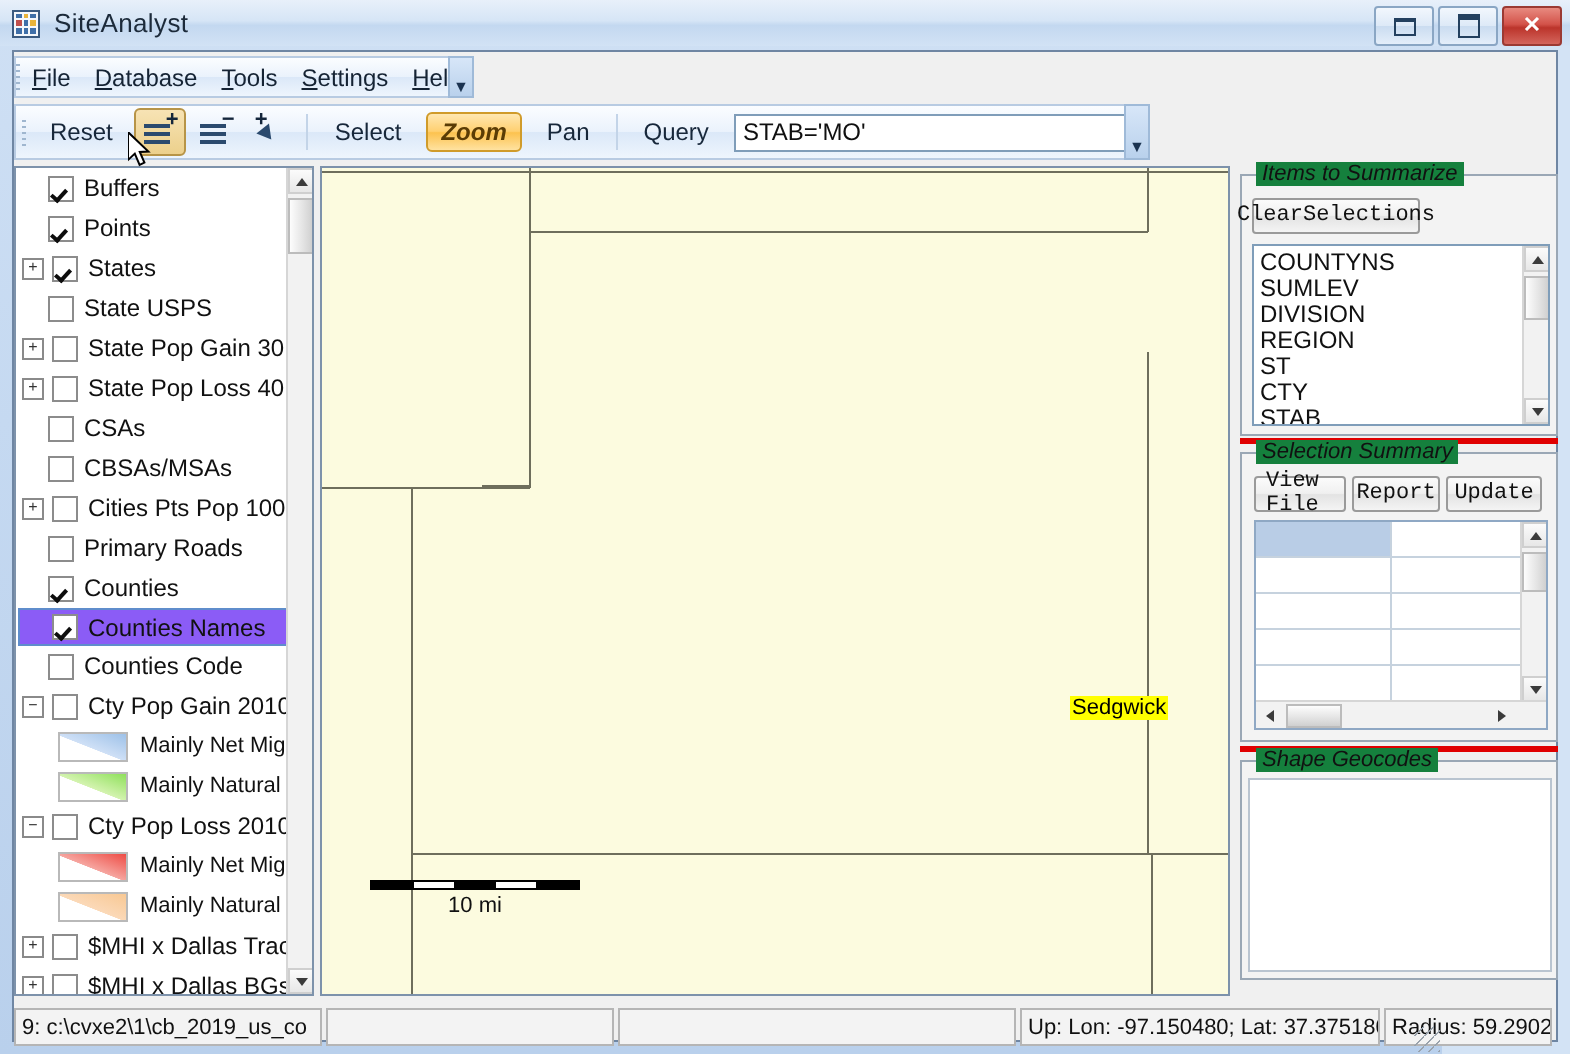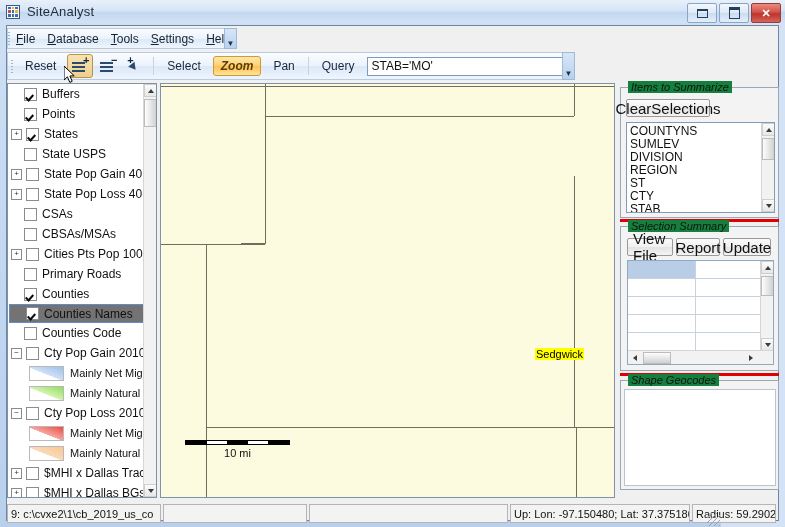--- a/index.html
+++ b/index.html
@@ -126,21 +126,21 @@
   .tb-overflow .ch{font-size:8px;color:#1b3350;line-height:11px;}
 
   
   .tree-panel{
     position:absolute;left:7px;top:83px;width:150px;height:415px;
     background:#ffffff;border:1px solid #7d92ab;box-sizing:border-box;overflow:hidden;
   }
   .tree-inner{position:absolute;left:0;top:0;width:137px;height:100%;overflow:hidden;}
   .trow{height:20px;display:flex;align-items:center;padding-left:3px;white-space:nowrap;box-sizing:border-box;}
   .trow.sel{
-    background:#737373;border:1px solid #5f8dcc;margin:0 1px;height:19px;
+    background:#8b5cf6;border:1px solid #5f8dcc;margin:0 1px;height:19px;
   }
   .expander{
     width:9px;height:9px;border:1px solid #8a8a8a;background:#fff;
     font-size:8px;line-height:7px;text-align:center;color:#333;
     margin-right:4px;flex:0 0 auto;font-family:"Liberation Sans",sans-serif;
   }
   .expander.blank{border:none;background:transparent;}
   .cbox{
     width:11px;height:11px;border:1px solid #8c8c8c;background:#fff;margin-right:5px;
     position:relative;flex:0 0 auto;
@@ -201,22 +201,22 @@
     position:absolute;left:0;background:#f3f3f3;border:1px solid #9aa7b5;box-sizing:border-box;
   }
   .glegend{
     position:absolute;left:7px;top:-7px;background:#15803d;padding:0 3px;font-size:11px;color:#111;font-style:italic;
   }
   .redbar{position:absolute;left:0;height:3px;background:#e00000;width:159px;}
 
   .btn{
     border:1px solid #9a9a9a;border-radius:2px;
     background:linear-gradient(180deg,#fbfbfb 0%,#f0f0f0 48%,#e3e3e3 52%,#f4f4f4 100%);
-    font-size:15px;color:#111;padding:2px 5px;display:inline-flex;align-items:center;
-    justify-content:center;box-sizing:border-box;
+    font-size:11px;color:#111;padding:2px 5px;display:inline-flex;align-items:center;
+    justify-content:center;box-sizing:border-box;font-family:Liberation Mono, monospace;
   }
   .listbox{
     position:absolute;background:#fff;border:1px solid #7f9db9;box-sizing:border-box;overflow:hidden;
   }
   .listbox .li{font-size:12px;color:#111;line-height:13px;padding-left:3px;white-space:nowrap;}
 
   .gridbox{
     position:absolute;background:#fff;border:1px solid #8fa8c4;box-sizing:border-box;overflow:hidden;
   }
   .gcell{position:absolute;box-sizing:border-box;border-right:1px solid #c6d2de;border-bottom:1px solid #c6d2de;}
@@ -356,21 +356,21 @@
           <span class="tlabel">States</span>
         </div>
         <div class="trow">
           <span class="expander blank"></span>
           <span class="cbox"></span>
           <span class="tlabel">State USPS</span>
         </div>
         <div class="trow">
           <span class="expander">+</span>
           <span class="cbox"></span>
-          <span class="tlabel">State Pop Gain 40</span>
+          <span class="tlabel">State Pop Gain 30</span>
         </div>
         <div class="trow">
           <span class="expander">+</span>
           <span class="cbox"></span>
           <span class="tlabel">State Pop Loss 40</span>
         </div>
         <div class="trow">
           <span class="expander blank"></span>
           <span class="cbox"></span>
           <span class="tlabel">CSAs</span>

